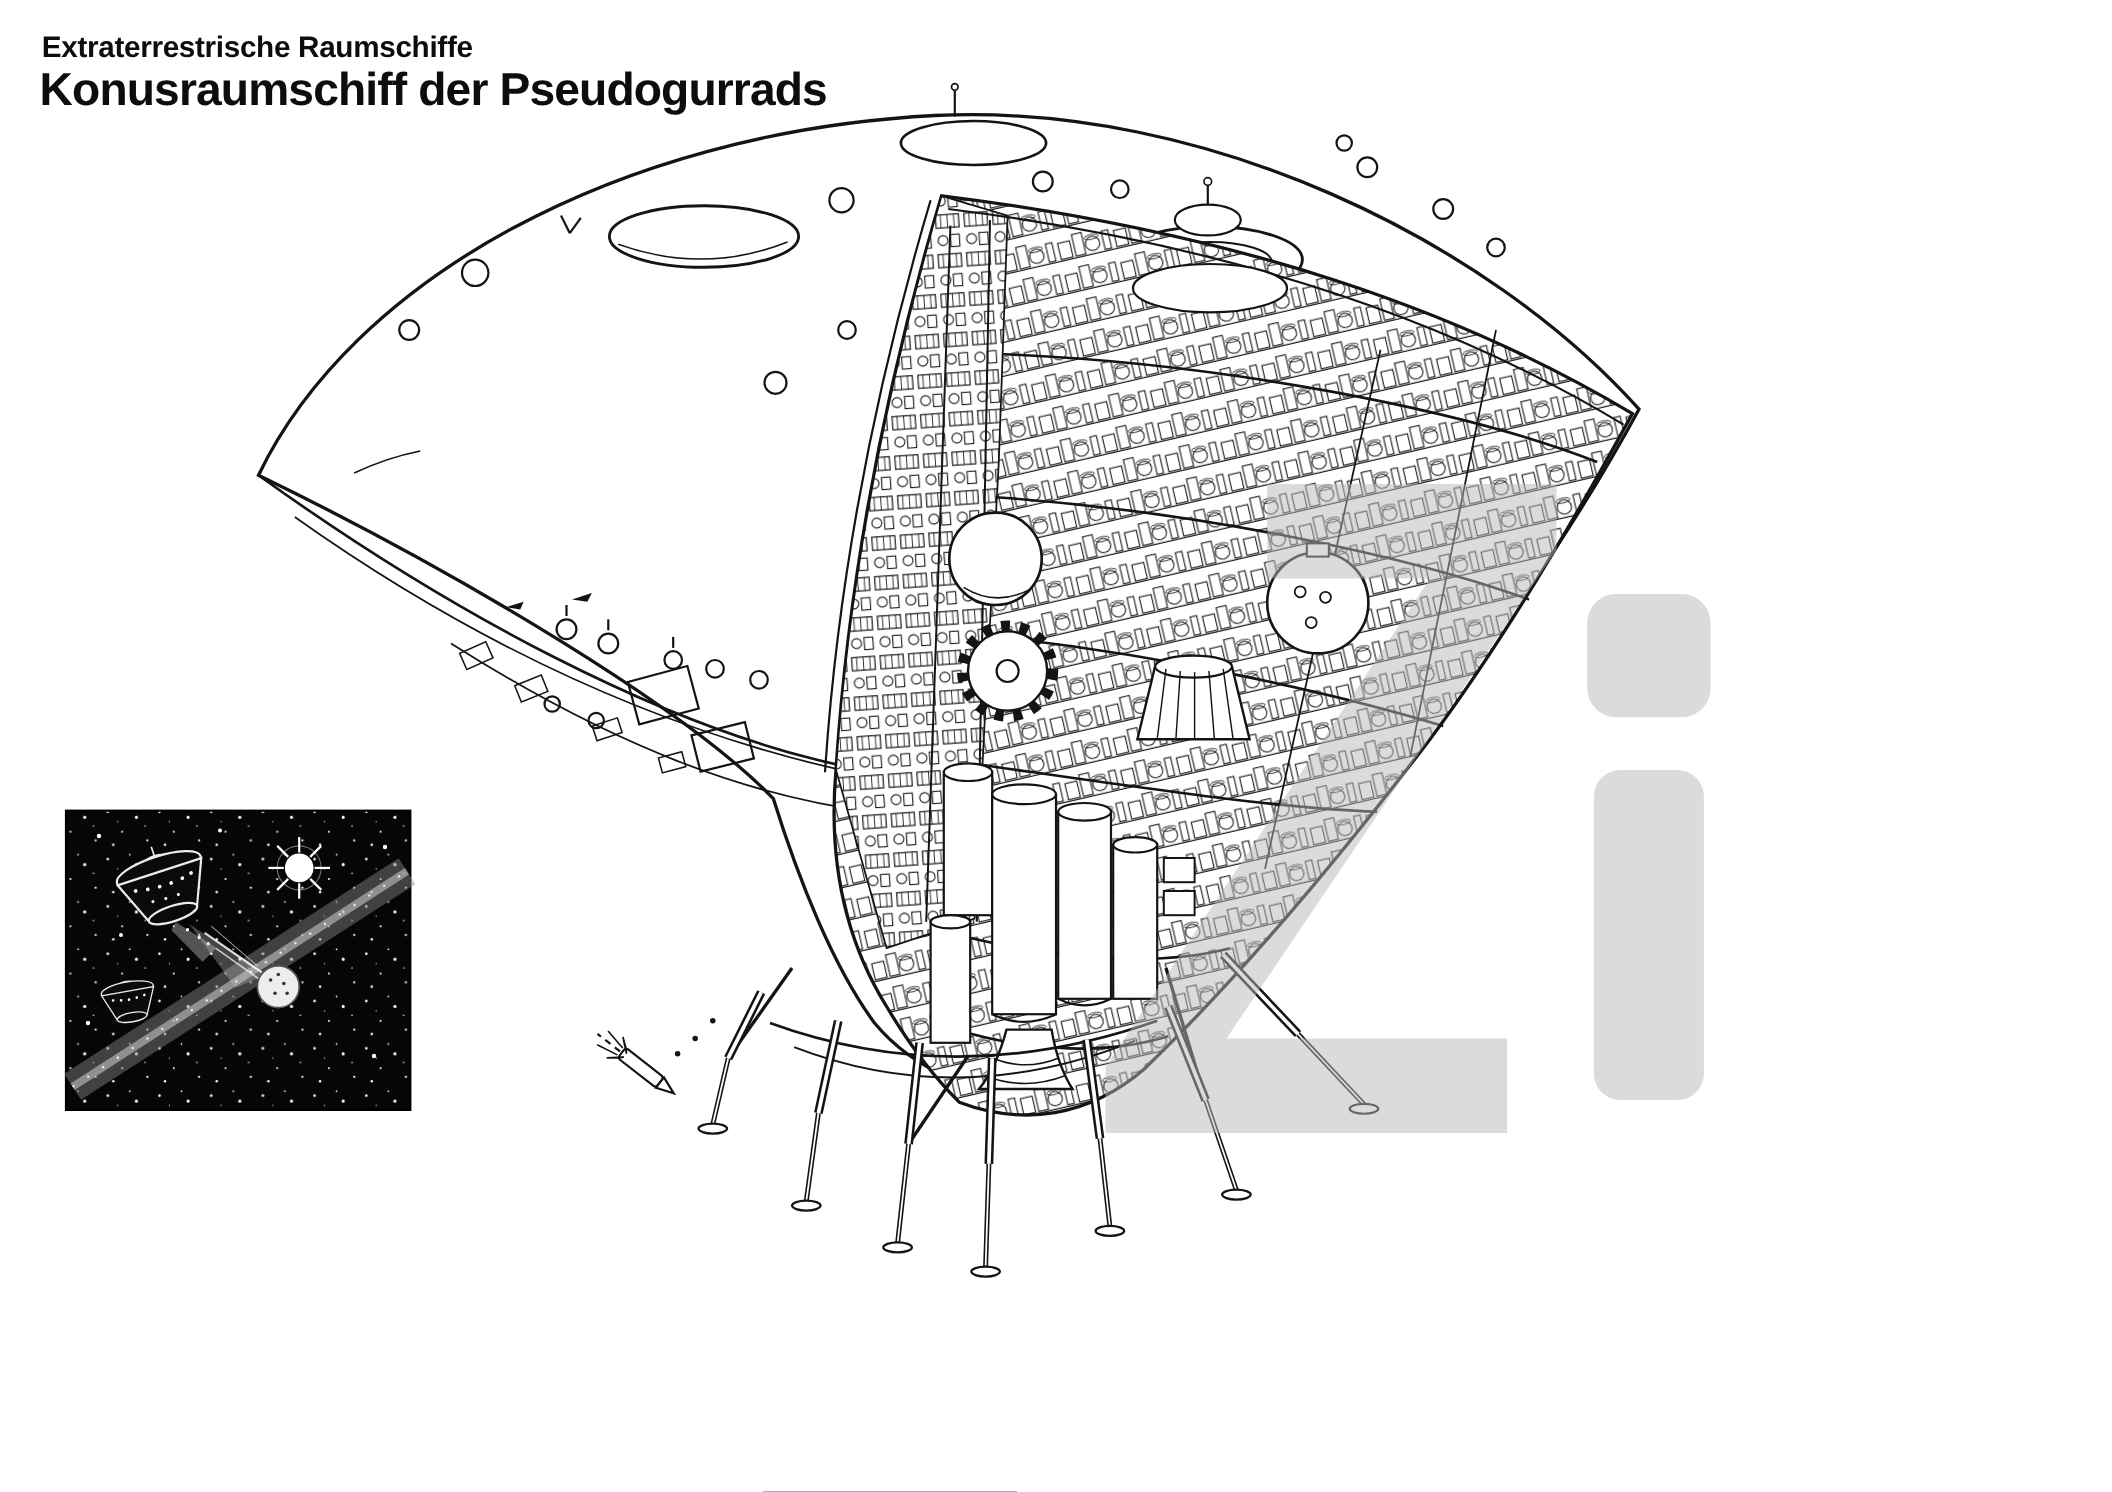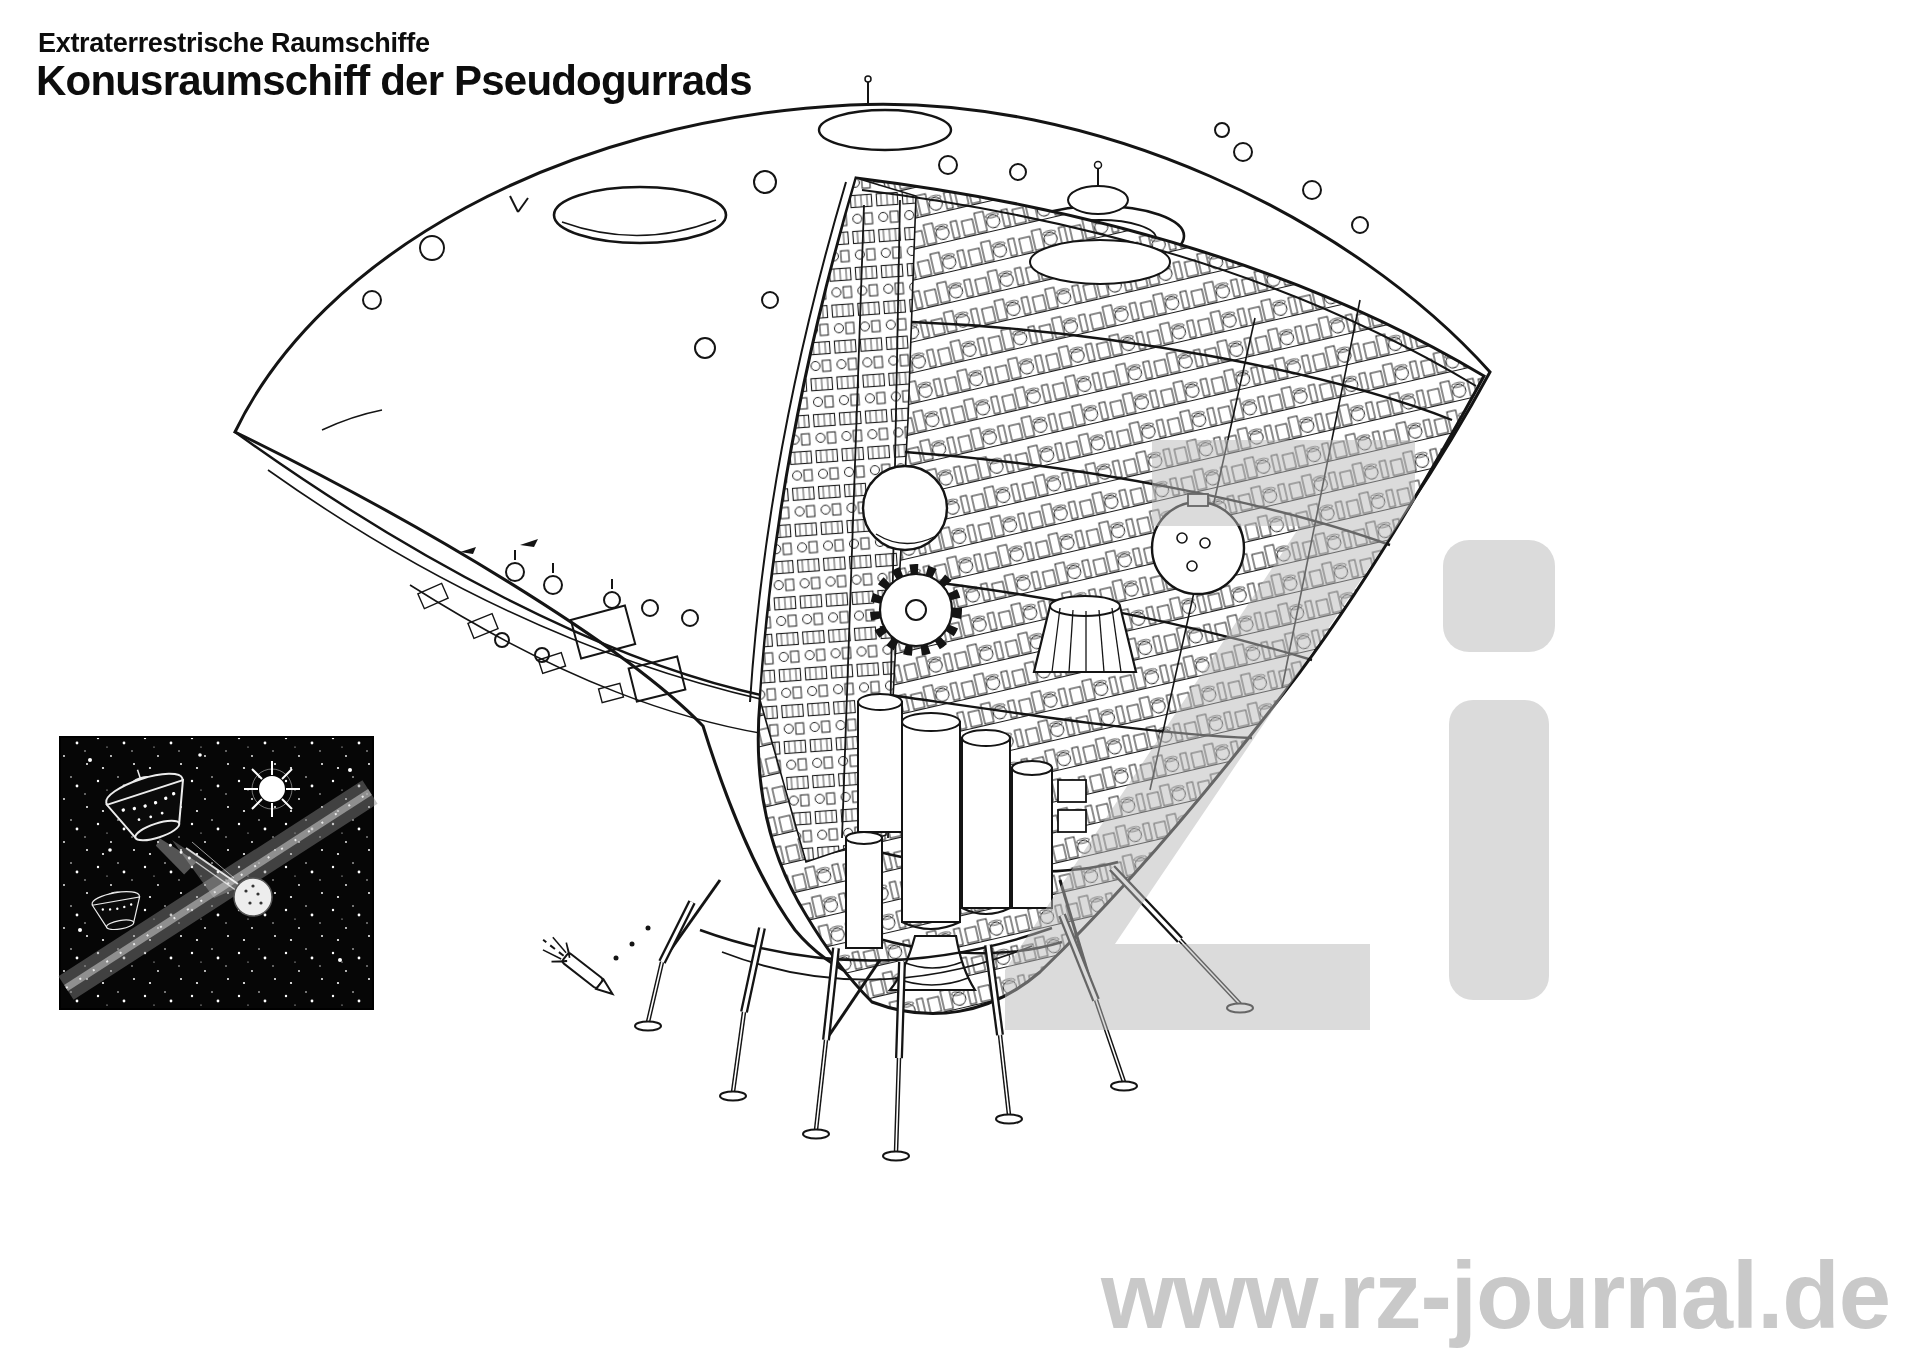--- a/index.html
+++ b/index.html
@@ -372,14 +372,13 @@
     </g>
 
     <g opacity="0.5" fill="#b8b8b8">
       <path d="M1152,440 L1415,440 L1415,500 L1115,944 L1370,944 L1370,1030 L1005,1030
                L1005,970 L1300,526 L1152,526 Z"></path>
       <rect x="1443" y="540" width="112" height="112" rx="26"></rect>
       <rect x="1449" y="700" width="100" height="300" rx="24"></rect>
     </g>
   </svg>
 
-  <div class="wm-url">www.rz-journal.de</div>
 </div>
 
 </body></html>

